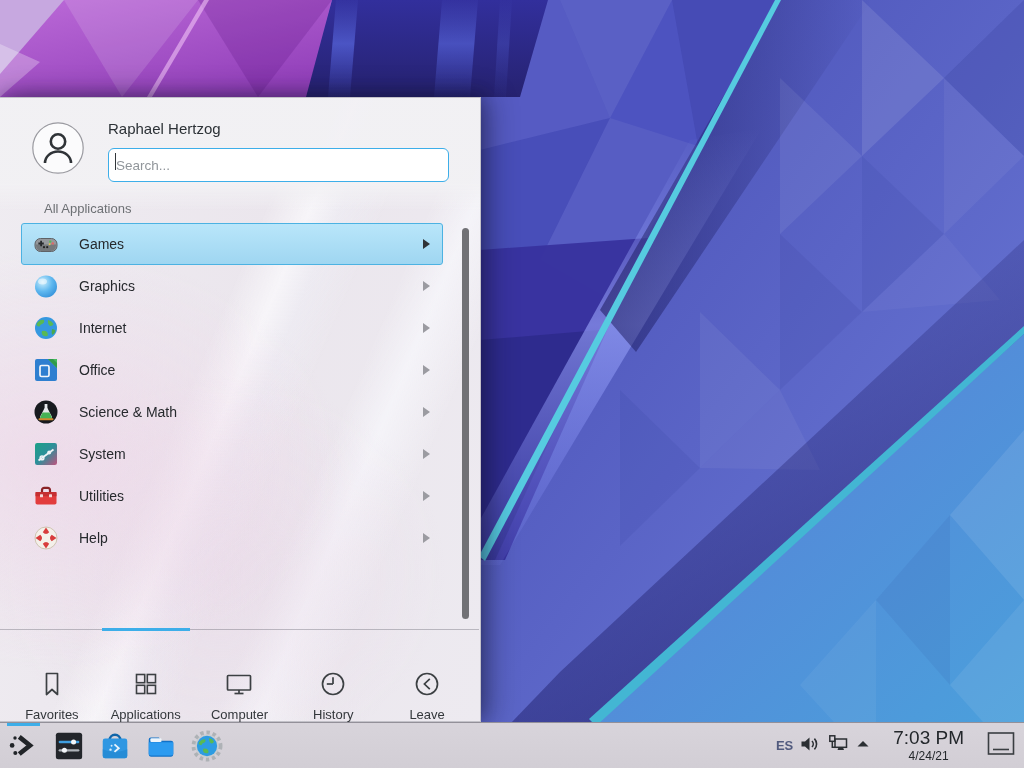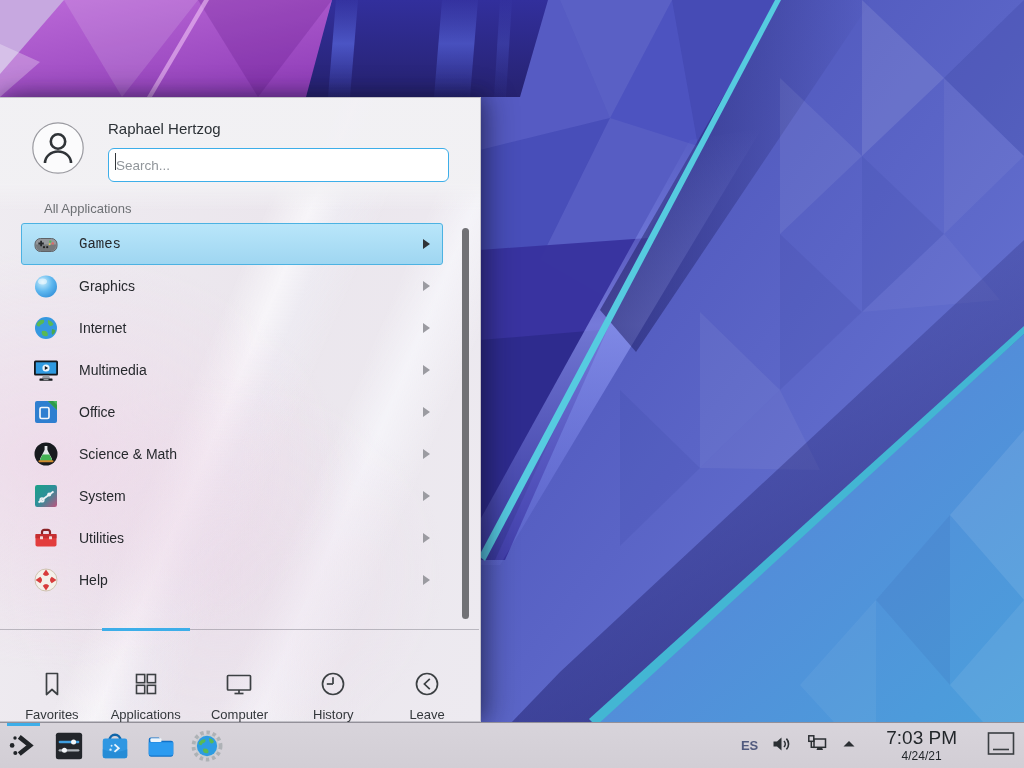--- a/index.html
+++ b/index.html
@@ -35,21 +35,20 @@
 
   .app-list { position:absolute; left:0; top:125px; width:480px; height:406px; overflow:hidden; }
   .row {
     position:relative; margin-left:21px; width:422px; height:42px;
     display:flex; align-items:center; cursor:pointer;
     border:1px solid transparent; border-radius:3px;
   }
   .row.selected {
     background:linear-gradient(180deg,#b9e6fa,#9fd6f1);
     border-color:#4cb2e2;
-    font-family:Liberation Mono, monospace;
   }
   .cat-icon { width:28px; height:28px; margin-left:10px; flex:0 0 28px; display:block; }
   .cat-icon svg { display:block; }
   .cat-label { margin-left:19px; font-size:14px; color:#26292d; }
   .arrow {
     position:absolute; right:12px; top:50%; margin-top:-5px;
     width:0; height:0; border-style:solid;
     border-width:5px 0 5px 7px; border-color:transparent transparent transparent #9b9ba1;
   }
   .row.selected .arrow { border-left-color:#303336; }
@@ -72,21 +71,21 @@
   
   .taskbar {
     position:absolute; left:0; top:722px; width:1024px; height:46px;
     background:linear-gradient(180deg,#d8d4db,#d2ced5);
     border-top:1px solid rgba(95,92,104,0.55);
     display:flex; align-items:center;
   }
   .launchers { display:flex; align-items:center; gap:14px; margin-left:7px; }
   .launcher { width:32px; height:32px; cursor:pointer; }
   .task-indicator { position:absolute; left:7px; top:0; width:33px; height:3px; background:#3daee9; }
-  .tray { margin-left:auto; display:flex; align-items:center; gap:13px; margin-right:8px; }
+  .tray { margin-left:auto; display:flex; align-items:center; gap:6px; margin-right:8px; }
   .kbd-layout { font-size:13px; font-weight:bold; color:#515a7e; cursor:pointer; }
   .tray-icon { display:block; cursor:pointer; }
   .clock { text-align:center; color:#23272b; cursor:pointer; margin:0 16px; }
   .clock .time { font-size:19px; line-height:20px; }
   .clock .date { font-size:12px; line-height:16px; }
   .show-desktop { cursor:pointer; }
 </style>
 </head>
 <body>
 
@@ -239,35 +238,20 @@
             <path d="M6 8 q3 -3 6 -2 q1 2 -1 3.5 q-3 1 -3.5 3 q-2 0 -3 -1.5 q0 -2 1.5 -3z" fill="#59b954"></path>
             <path d="M16 6 q4 1 5.5 4 q-1 2.5 -3.5 2 q-2.5 -1.5 -2 -6z" fill="#59b954"></path>
             <path d="M10 17 q3 -1 5 1 q1.5 2 0.5 4 q-3 1 -5 -1 q-1.5 -2 -0.5 -4z" fill="#59b954"></path>
             <path d="M20 15 q2 0 3.5 1.5 q-0.5 3 -3 4.5 q-1.5 -2 -0.5 -6z" fill="#4aa94c"></path>
           </svg>
         </span>
         <span class="cat-label">Internet</span>
         <span class="arrow"></span>
       </div>
 
-      <div class="row">
-        <span class="cat-icon">
-          <svg viewBox="0 0 28 28" width="28" height="28">
-            <rect x="2" y="4.5" width="24" height="15" rx="1.5" fill="#15181c"></rect>
-            <rect x="3.8" y="6.3" width="20.4" height="11.4" fill="#2f9ae0"></rect>
-            <circle cx="14" cy="12" r="3.6" fill="#eef6fc"></circle>
-            <path d="M12.8 10 l3.4 2 -3.4 2 z" fill="#15181c"></path>
-            <path d="M11 19.5 h6 l1.2 3 h-8.4 z" fill="#9aa0a6"></path>
-            <rect x="7.5" y="22.5" width="13" height="2.3" rx="0.6" fill="#15181c"></rect>
-            <rect x="11.5" y="23.3" width="5" height="0.8" fill="#cfd4d8"></rect>
-          </svg>
-        </span>
-        <span class="cat-label">Multimedia</span>
-        <span class="arrow"></span>
-      </div>
 
       <div class="row">
         <span class="cat-icon">
           <svg viewBox="0 0 28 28" width="28" height="28">
             <rect x="3" y="3" width="22" height="22" rx="2" fill="#2e7fd0"></rect>
             <path d="M16 3 h9 v9 z" fill="#47bb5e"></path>
             <path d="M16 3 l9 9 v-5 l-4 -4 z" fill="#2f9a4a"></path>
             <rect x="8" y="9.5" width="9" height="11" rx="1.5" fill="none" stroke="#f2f6fa" stroke-width="1.7"></rect>
           </svg>
         </span>

